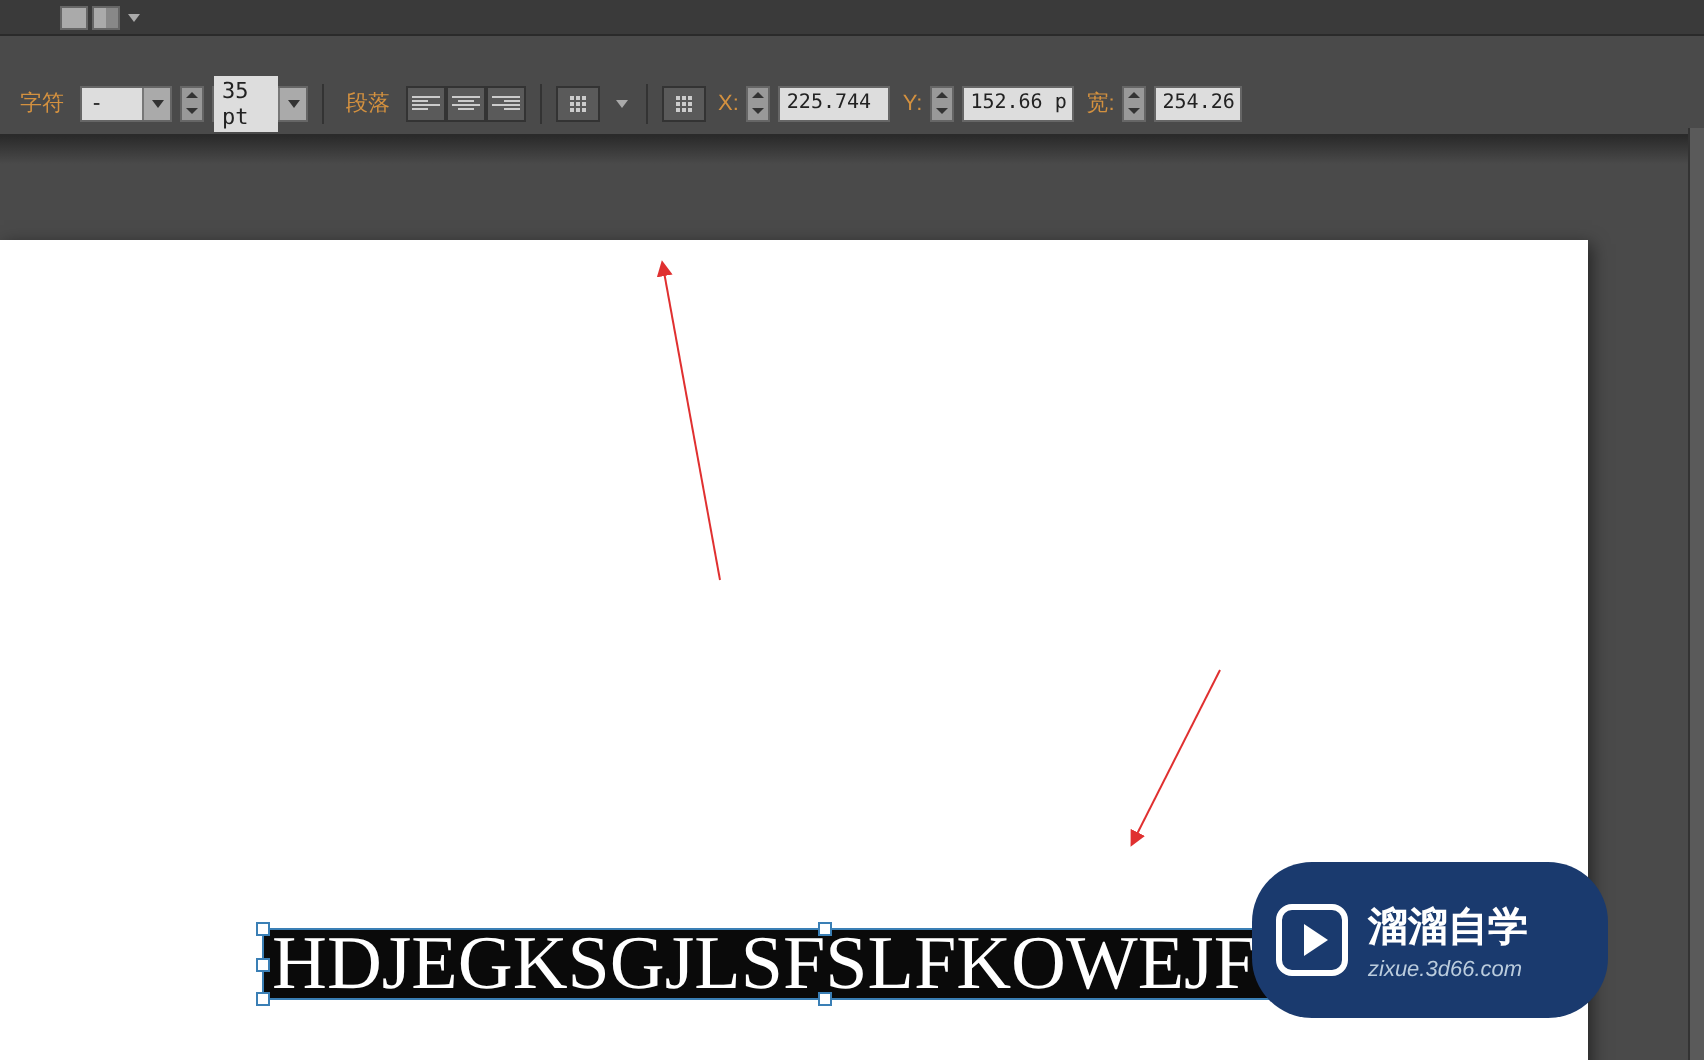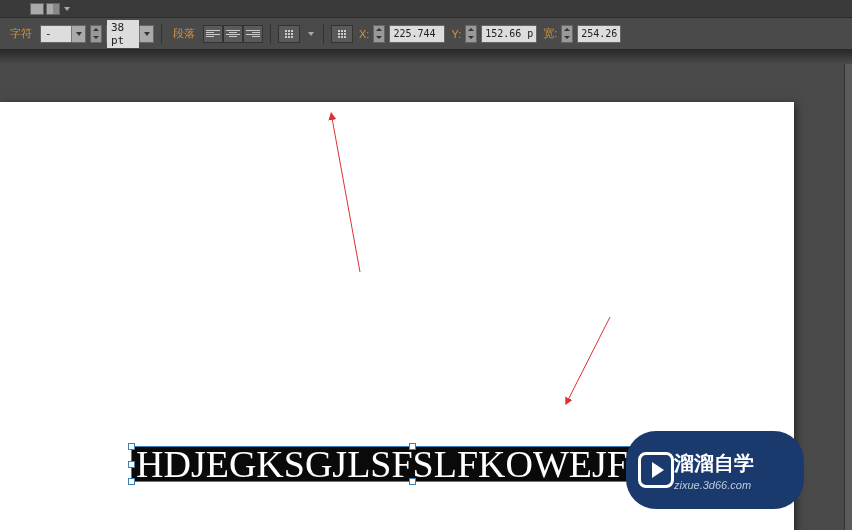--- a/index.html
+++ b/index.html
@@ -55,20 +55,21 @@
     }
     
     .toolbar {
       background: #4a4a4a;
       height: 32px;
       display: flex;
       align-items: center;
       padding: 0 6px;
       gap: 4px;
       border-bottom: 1px solid #2a2a2a;
+      margin-top: 18px;
     }
     
     .label {
       color: #d4913f;
       font-size: 11px;
       padding: 0 4px;
     }
     
     .dropdown {
       display: flex;
@@ -292,20 +293,21 @@
     .watermark {
       position: absolute;
       right: 48px;
       bottom: 21px;
       width: 178px;
       height: 78px;
       background: #1a3a6e;
       display: flex;
       align-items: center;
       padding: 0 12px;
+      gap: 10px;
       border-radius: 30px;
     }
     
     .play-icon {
       width: 36px;
       height: 36px;
       border: 3px solid white;
       border-radius: 8px;
       display: flex;
       align-items: center;
@@ -366,21 +368,21 @@
   <div class="dropdown style-dropdown">
     <span class="dropdown-text">-</span>
     <span class="dropdown-btn"></span>
   </div>
 
   <div class="spinner">
     <div class="spinner-btn up"></div>
     <div class="spinner-btn down"></div>
   </div>
   <div class="dropdown size-dropdown">
-    <span class="dropdown-text">38 pt</span>
+    <span class="dropdown-text">35 pt</span>
     <span class="dropdown-btn"></span>
   </div>
 
   <div class="divider"></div>
 
   <span class="label">段落</span>
 
   <div class="align-group">
     <div class="align-btn left">
       <div class="line"></div>

